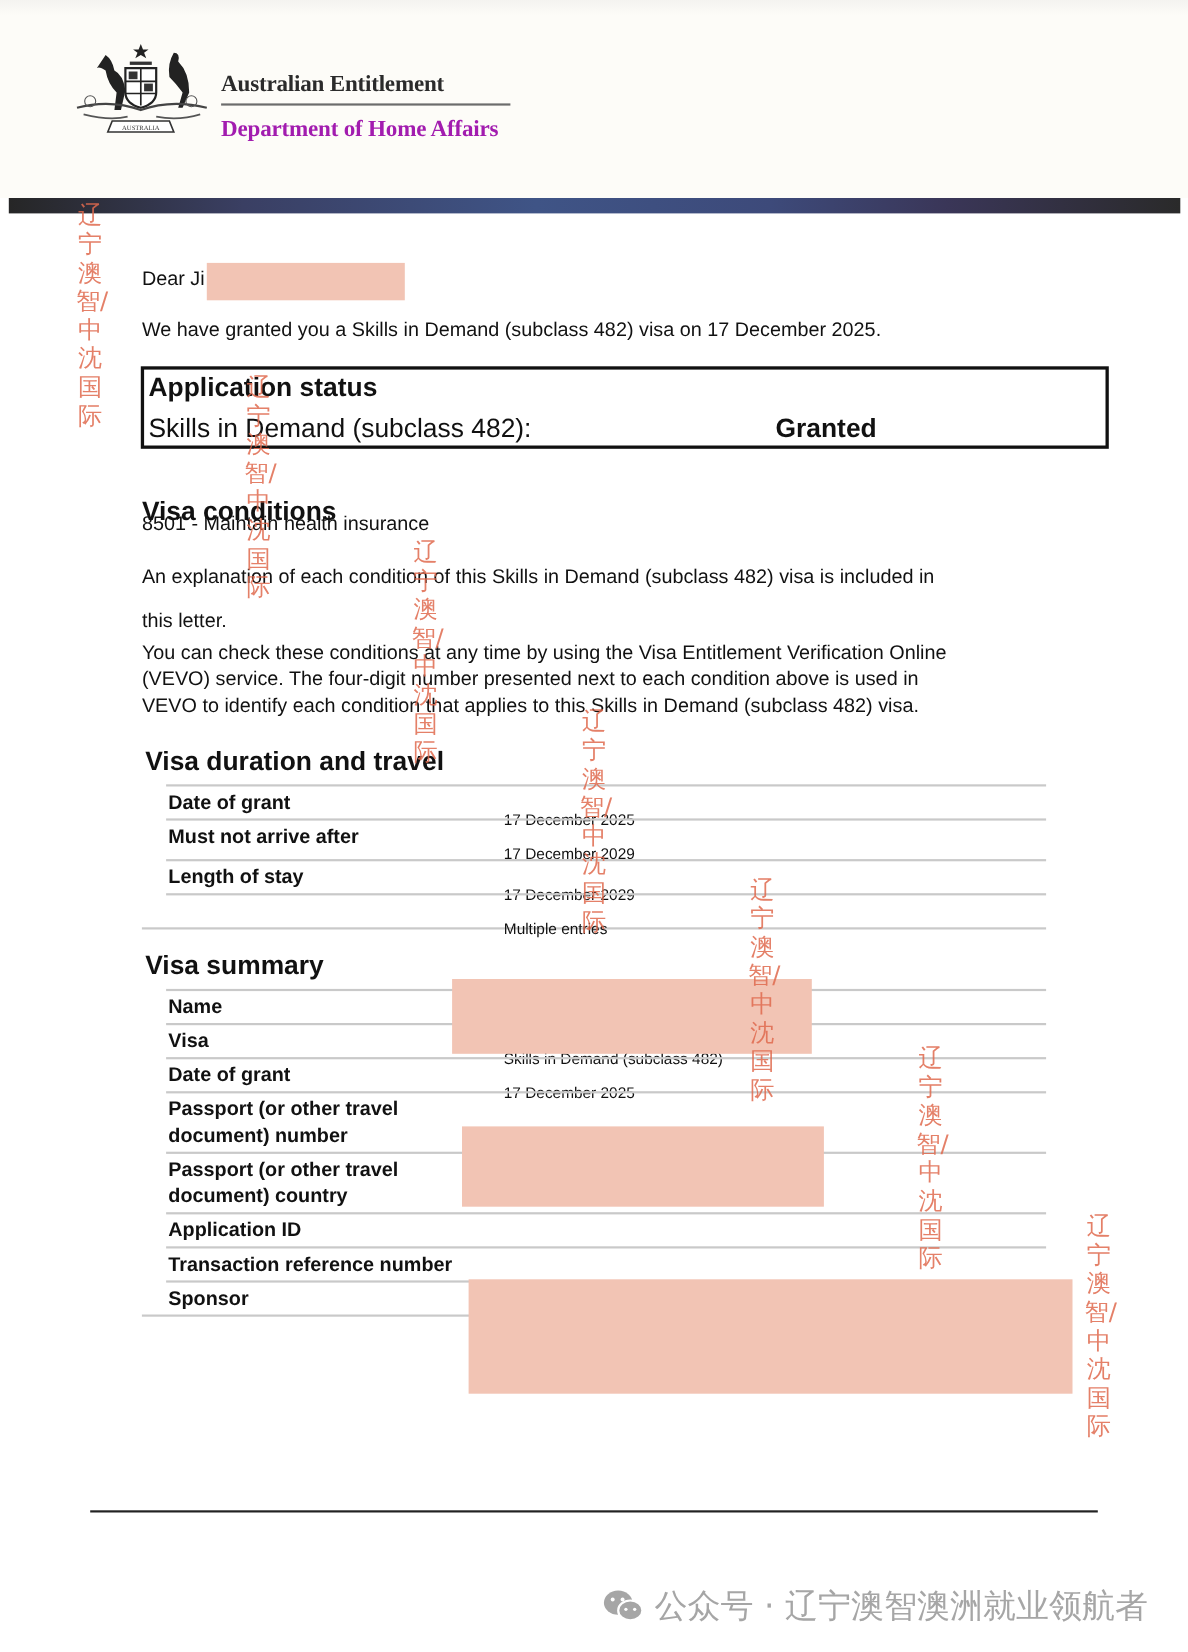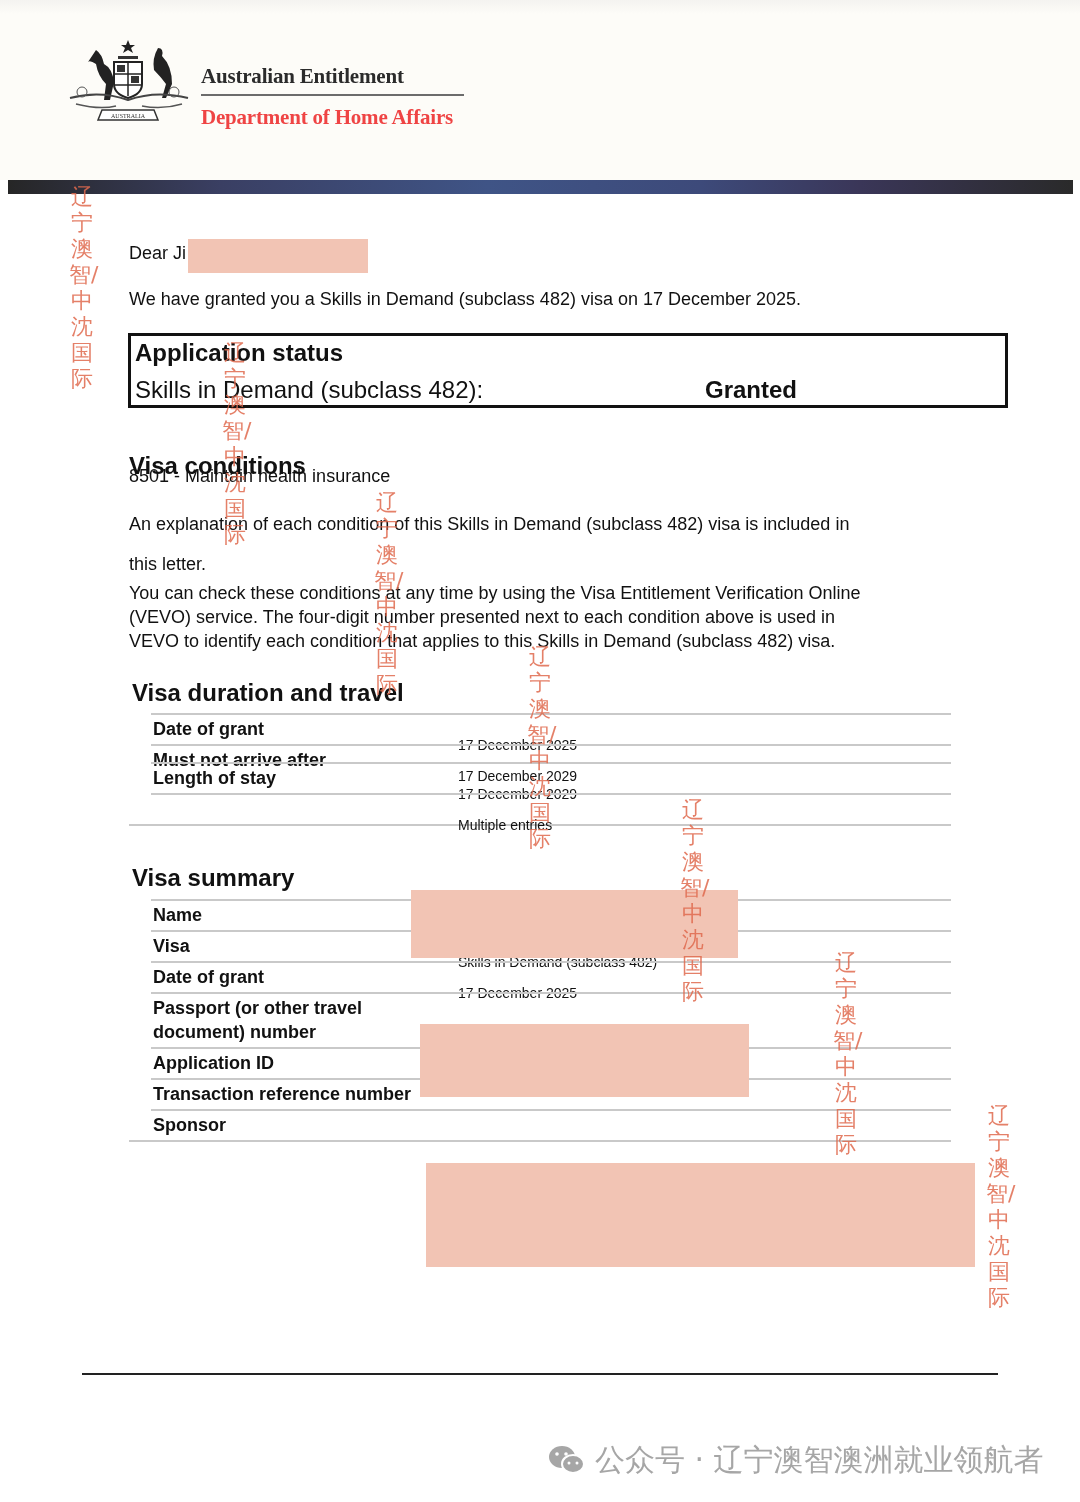--- a/index.html
+++ b/index.html
@@ -17,21 +17,21 @@
       position: absolute; left: 66px; top: 38px; width: 126px; height: 92px;
     }
     .gov-title {
       position: absolute; left: 201px; top: 64px;
       font-family: "Liberation Serif", serif; font-weight: bold; font-size: 21px; color: #2b2b2b;
       letter-spacing: -0.2px;
     }
     .gov-rule { position: absolute; left: 201px; top: 94px; width: 263px; height: 2px; background: #6c6c6c; }
     .dept-title {
       position: absolute; left: 201px; top: 105px;
-      font-family: "Liberation Serif", serif; font-weight: bold; font-size: 21px; color: #ef4444;
+      font-family: "Liberation Serif", serif; font-weight: bold; font-size: 21px; color: #a21caf;
       letter-spacing: -0.2px;
     }
     .banner {
       position: absolute; left: 8px; top: 180px; width: 1065px; height: 14px;
       background: linear-gradient(90deg, #262626 0%, #3a3f63 20%, #3f5486 45%, #3d4a7a 65%, #3a3658 80%, #2a2a2a 100%);
     }
     .txt { position: absolute; font-size: 18px; line-height: 24px; color: #111; white-space: nowrap; }
     .redact { position: absolute; background: #f2c4b4; }
     .status-box {
       position: absolute; left: 128px; top: 333px; width: 880px; height: 75px;
@@ -105,21 +105,21 @@
 <div class="txt" style="left:129px;top:581px;">You can check these conditions at any time by using the Visa Entitlement Verification Online</div>
 <div class="txt" style="left:129px;top:605px;">(VEVO) service. The four-digit number presented next to each condition above is used in</div>
 <div class="txt" style="left:129px;top:629px;">VEVO to identify each condition that applies to this Skills in Demand (subclass 482) visa.</div>
 
 <div class="h2" style="left:132px;top:679px;">Visa duration and travel</div>
 <div class="tbl" style="top:713px;">
   <div class="row" style="height:31px;">
     <div class="k">Date of grant</div>
     <div class="v">17 December 2025</div>
   </div>
-  <div class="row" style="height:18px;">
+  <div class="row" style="height:37px;">
     <div class="k">Must not arrive after</div>
     <div class="v">17 December 2029</div>
   </div>
   <div class="row" style="height:31px;">
     <div class="k">Length of stay</div>
     <div class="v">17 December 2029</div>
   </div>
   <div class="row" style="height:31px;">
     <div class="v">Multiple entries</div>
   </div>
@@ -136,20 +136,24 @@
     <div class="k">Visa</div>
     <div class="v">Skills in Demand (subclass 482)</div>
   </div>
   <div class="row" style="height:31px;">
     <div class="k">Date of grant</div>
     <div class="v">17 December 2025</div>
   </div>
   <div class="row" style="height:55px;">
     <div class="k" style="white-space:normal;width:260px;">Passport (or other travel document) number</div>
     <div class="v"></div>
+  </div>
+  <div class="row" style="height:55px;">
+    <div class="k" style="white-space:normal;width:260px;">Passport (or other travel document) country</div>
+    <div class="v">CHINA</div>
   </div>
   <div class="row" style="height:31px;">
     <div class="k">Application ID</div>
     <div class="v"></div>
   </div>
   <div class="row" style="height:31px;">
     <div class="k">Transaction reference number</div>
     <div class="v"></div>
   </div>
   <div class="row" style="height:31px;">

